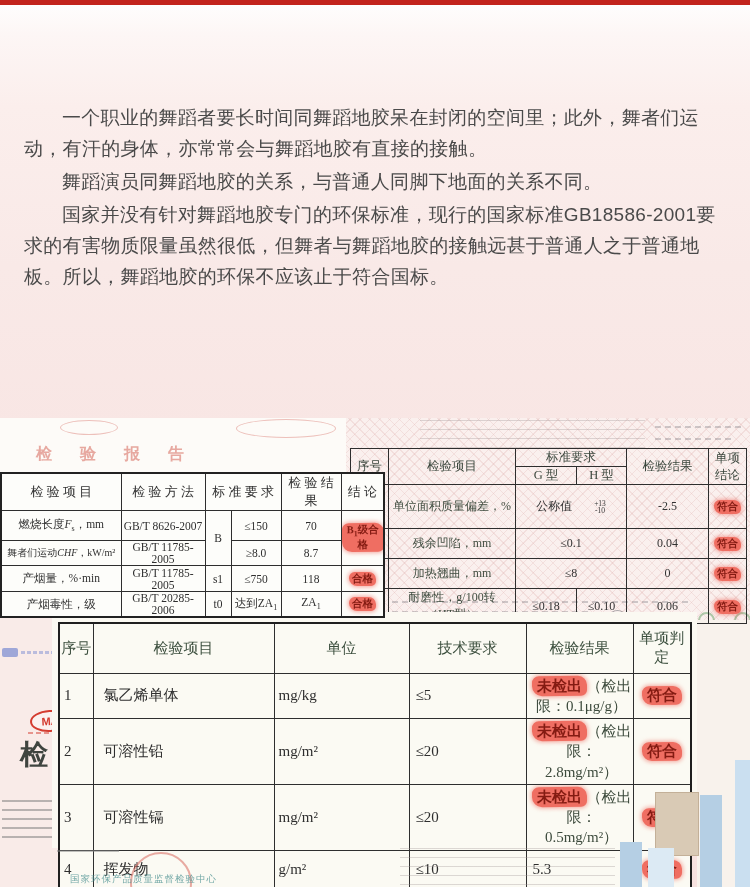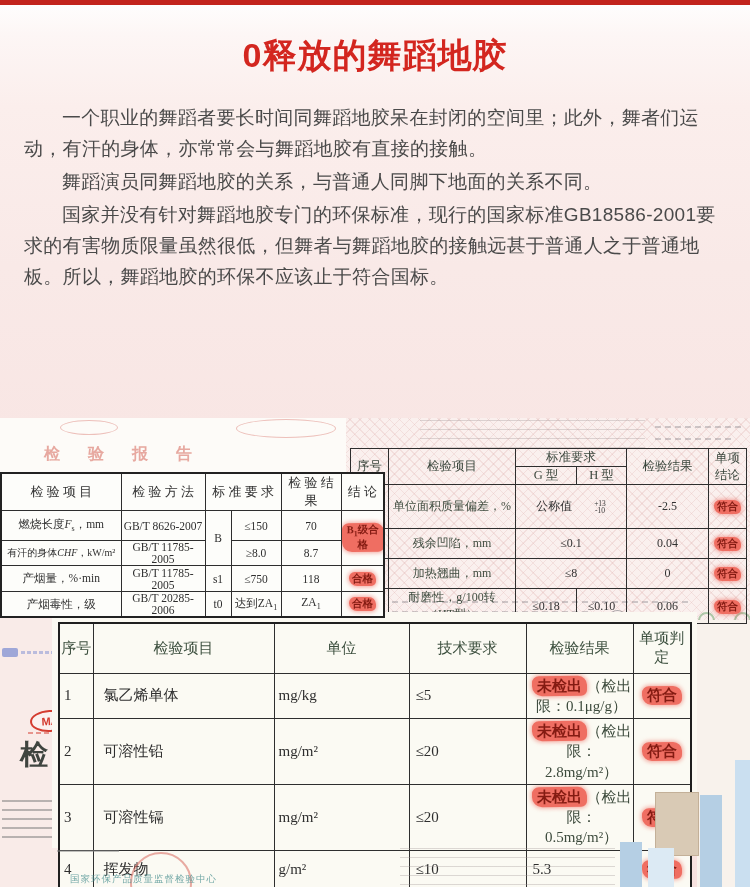--- a/index.html
+++ b/index.html
@@ -37,21 +37,21 @@
   .pl4{padding-left:4px;}  .pl6{padding-left:6px;}  .pl10{padding-left:10px;}
   .hl{display:inline-block;background:#ef6e62;color:#841b12;padding:0 5px;border-radius:7px 9px 6px 10px;
       font-weight:bold;box-shadow:0 0 4px 1px rgba(239,110,98,.6);transform:rotate(-.6deg);}
   .hl.small{font-size:10.5px;padding:0 3px;}
   sub{font-size:8px;}
   .var{font-style:italic;}
   .tol{display:inline-flex;flex-direction:column;font-size:7.5px;line-height:7.5px;vertical-align:middle;margin-left:2px;}
   .tol i{font-style:normal;margin-left:20px;}
   .reshl{line-height:1.35;display:block;padding:2px 0 2px 4px;text-align:center;color:#3c4a3c;}
   
-  .faint-report-title{position:absolute;left:44px;top:444px;z-index:4;font-size:16px;letter-spacing:12px;color:rgba(225,148,138,.8);font-family:"Liberation Serif",serif;font-weight:bold;}
+  .faint-report-title{position:absolute;left:36px;top:444px;z-index:4;font-size:16px;letter-spacing:12px;color:rgba(225,148,138,.8);font-family:"Liberation Serif",serif;font-weight:bold;}
   .seal-oval{position:absolute;border:1px solid rgba(217,120,110,.45);border-radius:50%;z-index:4;}
   .dashes{position:absolute;background:repeating-linear-gradient(90deg,rgba(150,145,150,.45) 0 6px,transparent 6px 10px);height:2px;z-index:1;}
   .mini-grid{position:absolute;z-index:1;background:repeating-linear-gradient(180deg,rgba(160,150,150,.35) 0 1px,transparent 1px 9px);}
   .ce-mark{position:absolute;left:645px;top:610px;z-index:1;font-style:italic;font-size:13px;color:rgba(120,120,125,.75);letter-spacing:2px;}
   .reg-mark{position:absolute;left:610px;top:610px;z-index:1;width:13px;height:9px;border:1px solid rgba(120,120,125,.6);border-radius:50%;}
   .eco-circle{position:absolute;width:13px;height:13px;border:2px solid rgba(100,160,100,.5);border-radius:50%;z-index:1;}
   .eco-tri{position:absolute;width:0;height:0;border-left:8px solid transparent;border-right:8px solid transparent;border-bottom:12px solid rgba(110,150,175,.5);z-index:1;}
   .materials-center{position:absolute;left:52px;top:597px;z-index:3;font-size:11px;font-weight:bold;letter-spacing:4px;color:rgba(66,92,62,.85);}
   .seal-bit{position:absolute;left:246px;top:593px;width:26px;height:18px;border:2px solid rgba(214,90,80,.45);border-radius:50%;z-index:3;}
   .blue-logo{position:absolute;left:2px;top:648px;width:16px;height:9px;background:rgba(70,100,200,.5);border-radius:2px;z-index:4;}
@@ -67,21 +67,20 @@
   .env-center{position:absolute;left:70px;top:873px;z-index:6;font-size:9.5px;letter-spacing:1px;color:rgba(80,148,148,.8);}
   .center-suffix{position:absolute;left:655px;top:675px;z-index:2;font-size:10px;font-weight:bold;color:#4a4a4a;}
   .floorbar{position:absolute;z-index:6;}
   .doorframe{position:absolute;left:655px;top:792px;width:42px;height:62px;background:#d9cab5;border:1px solid #c3b098;z-index:5;}
 </style>
 </head>
 <body>
 
 <div class="canvas">
   <div class="topstrip"></div>
-  <div class="title">0释放的舞蹈地胶</div>
 
   <div class="paras">
     <p>一个职业的舞蹈者要长时间同舞蹈地胶呆在封闭的空间里；此外，舞者们运动，有汗的身体，亦常常会与舞蹈地胶有直接的接触。</p>
     <p>舞蹈演员同舞蹈地胶的关系，与普通人同脚下地面的关系不同。</p>
     <p>国家并没有针对舞蹈地胶专门的环保标准，现行的国家标准GB18586-2001要求的有害物质限量虽然很低，但舞者与舞蹈地胶的接触远甚于普通人之于普通地板。所以，舞蹈地胶的环保不应该止于符合国标。</p>
   </div>
 
   <div class="paper paper-right"></div>
   <div class="mini-grid" style="left:420px;top:420px;width:225px;height:28px;"></div>
   <div class="dashes" style="left:655px;top:426px;width:88px;"></div>
@@ -190,21 +189,21 @@
     </tr>
     <tr style="height:30px">
       <td><span>燃烧长度</span><span class="var">F</span><sub>s</sub><span>，mm</span></td>
       <td>GB/T 8626-2007</td>
       <td rowspan="2">B</td>
       <td>≤150</td>
       <td>70</td>
       <td rowspan="2"><span class="hl small"><span>B</span><sub>1</sub><span>级合格</span></span></td>
     </tr>
     <tr style="height:24px">
-      <td style="font-size:10px"><span>有汗的身体</span><span class="var">CHF</span><span>，kW/m²</span></td>
+      <td style="font-size:10px"><span>舞者们运动</span><span class="var">CHF</span><span>，kW/m²</span></td>
       <td>GB/T 11785-2005</td>
       <td>≥8.0</td>
       <td>8.7</td>
     </tr>
     <tr style="height:26px">
       <td>产烟量，%·min</td>
       <td>GB/T 11785-2005</td>
       <td>s1</td>
       <td>≤750</td>
       <td>118</td>

